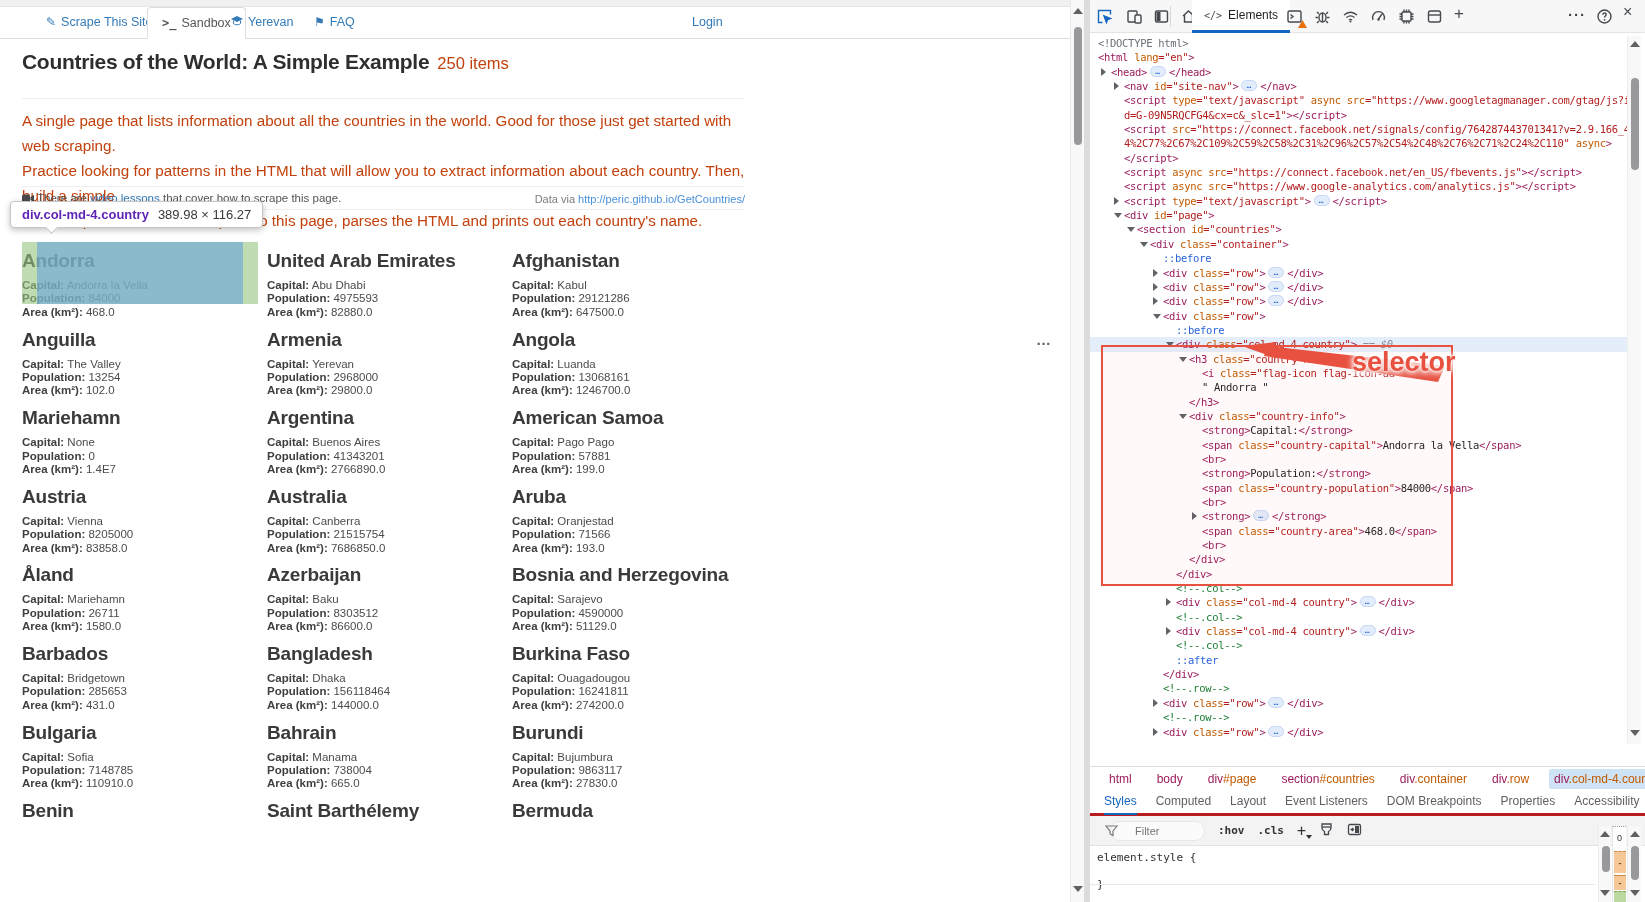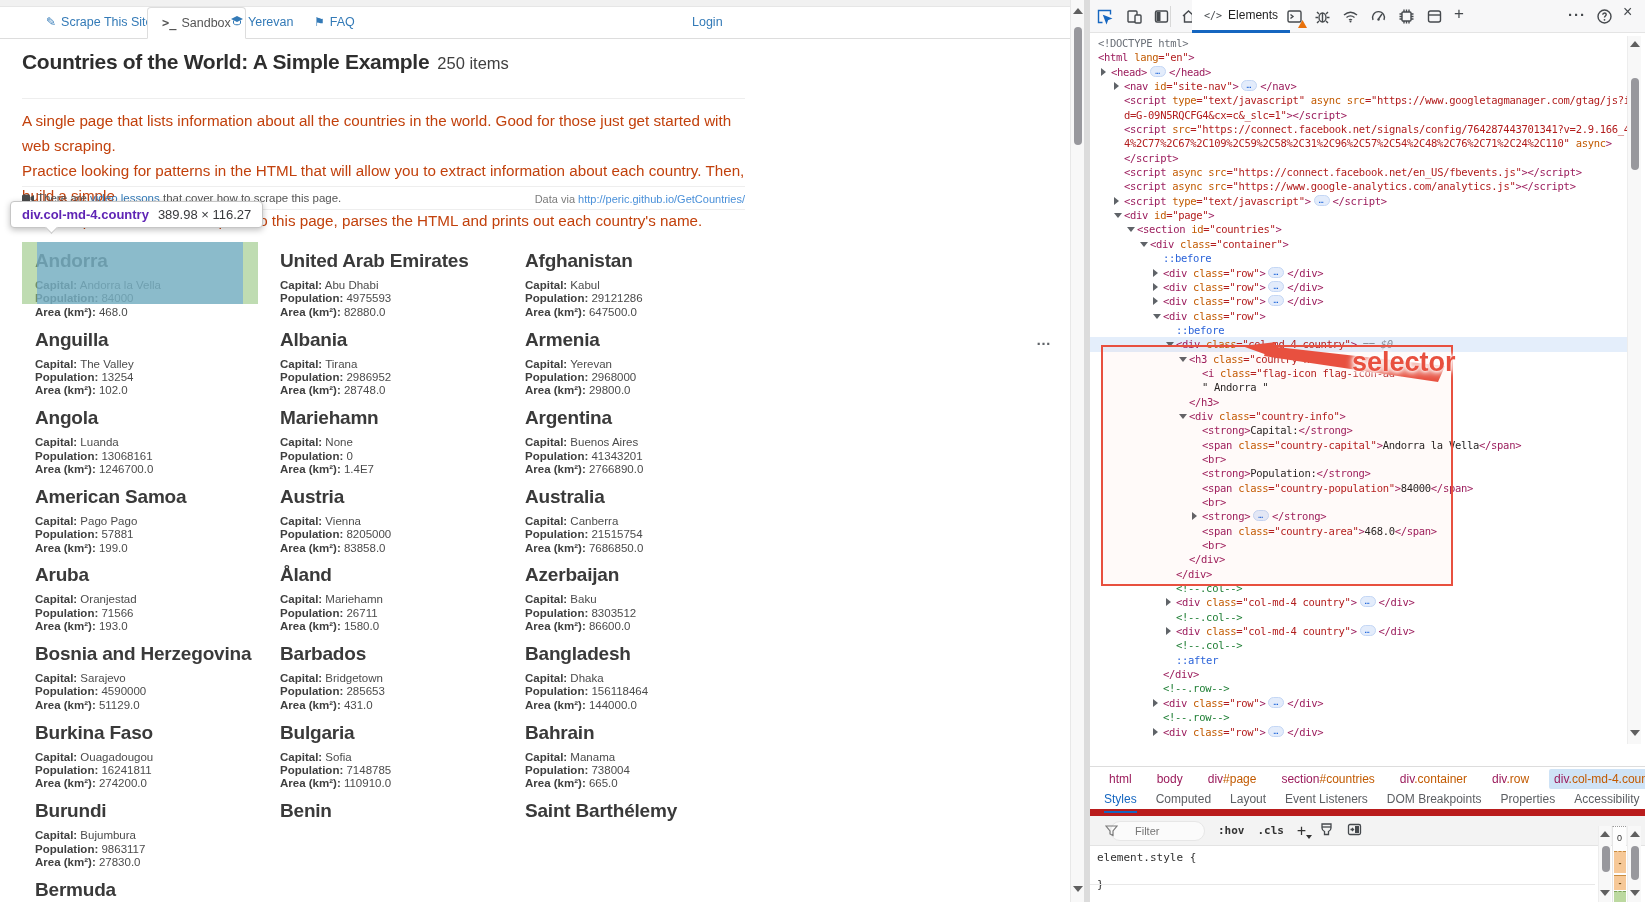--- a/index.html
+++ b/index.html
@@ -12,33 +12,33 @@
   #topstrip { position:absolute; left:0; top:0; width:1072px; height:7px; background:#f1f1f1; border-bottom:1px solid #e6e6e6; }
   #sitenav { position:absolute; left:0; top:7px; width:1072px; height:32px; border-bottom:1px solid #ddd; }
   .navitem { position:absolute; top:8px; font-size:12.5px; color:#337ab7; cursor:pointer; white-space:nowrap; }
   .navitem .nico { margin-right:5px; font-size:12px; }
   #nav-sandbox { top:0; height:32px; padding:8px 14px 0 14px; background:#fff; border:1px solid #ddd; border-bottom:1px solid #fff; border-radius:4px 4px 0 0; color:#555; }
   #nav-login { color:#337ab7; }
   .termglyph { font-family:"DejaVu Sans Mono",monospace; font-weight:bold; font-size:11px; color:#555; }
 
   #pageheader { position:absolute; left:22px; top:50px; width:723px; }
   #pagetitle { font-size:21px; font-weight:bold; color:#2e2e2e; letter-spacing:-0.3px; display:inline; }
-  #itemcount { font-size:16.5px; color:#404040; margin-left:8px; }
+  #itemcount { font-size:16.5px; color:#c2410c; margin-left:8px; }
   .hr { position:absolute; left:22px; width:723px; border-top:1px solid #eee; }
   #desc { position:absolute; left:22px; top:108px; width:723px; font-size:15.2px; color:#c2410c; line-height:25px; }
   #introw { position:absolute; left:22px; top:192px; width:723px; font-size:11.5px; color:#555; }
   #hintline { position:absolute; left:0; top:0; white-space:nowrap; }
   #hintline a { color:#337ab7; text-decoration:none; }
   #datavia { position:absolute; right:0; top:1px; color:#7c7c7c; font-size:11px; }
   #datavia a { color:#4a90d9; text-decoration:none; }
 
   
   #grid { position:absolute; left:22px; top:240px; width:735px; display:grid;
     grid-template-columns:245px 245px 245px; grid-auto-rows:78.6px; }
-  .card { position:relative; width:236px;padding-left:13px; }
+  .card { position:relative; width:236px; }
   .card h3 { font-size:19px; font-weight:bold; color:#3a3a3a; letter-spacing:-0.2px; margin:10px 0 7px 0; }
   .ci { font-size:11.5px; color:#4b4b4b; line-height:13.4px; }
   .ci b { color:#3f3f3f; }
   .card.hl::before { content:""; position:absolute; left:0; top:2px; width:236px; height:62px;
     background:rgba(149,197,126,0.60); z-index:2; }
   .card.hl::after { content:""; position:absolute; left:15px; top:2px; width:206px; height:62px;
     background:rgba(106,166,218,0.62); z-index:3; }
 
   
   #tooltip { position:absolute; left:10px; top:201px; height:27px; background:#fff; border:1px solid #c6c6c6;
@@ -98,21 +98,21 @@
   #domscroll { left:537px; top:36px; width:14px; height:708px; border-left:1px solid #ededed; }
 
   
   #crumbs { position:absolute; left:0; top:766px; width:555px; height:24px; border-top:1px solid #ddd;
     display:flex; align-items:center; padding-left:14px; gap:15px; font-size:12px; white-space:nowrap; overflow:hidden; }
   .crumb { cursor:pointer; padding:3px 5px; border-radius:2px; }
   .crumb .ce { color:#9b1c5c; } .crumb .cs { color:#c25a00; }
   .crumb.selected { background:#cfe3f6; }
 
   
-  #ptabs { position:absolute; left:0; top:790px; width:555px; height:26px; border-bottom:7px solid #b91c1c;
+  #ptabs { position:absolute; left:0; top:790px; width:555px; height:26px; border-bottom:3px solid #b91c1c;
     display:flex; align-items:center; padding-left:14px; gap:19px; font-size:12px; color:#5c5f63; white-space:nowrap; }
   .ptab { cursor:pointer; height:26px; line-height:24px; }
   .ptab.active { color:#1566c0; border-bottom:2px solid #1566c0; }
 
   
   #filterbar { position:absolute; left:0; top:816px; width:555px; height:30px; background:#f3f3f3;
     border-bottom:1px solid #e3e3e3; display:flex; align-items:center; padding-left:20px; gap:13px; }
   #filterinput { width:95px; height:20px; background:#fbfbfb; border:1px solid #e7e7e7; border-radius:10px;
     font-size:11px; color:#555; padding:0 8px 0 24px; outline:none; }
   #funnel { position:absolute; left:15px; top:824px; }
@@ -207,26 +207,20 @@
           <h3>Afghanistan</h3>
           <div class="ci"><b>Capital:</b> Kabul</div>
           <div class="ci"><b>Population:</b> 29121286</div>
           <div class="ci"><b>Area (km²):</b> 647500.0</div>
         </div>
         <div class="card">
           <h3>Anguilla</h3>
           <div class="ci"><b>Capital:</b> The Valley</div>
           <div class="ci"><b>Population:</b> 13254</div>
           <div class="ci"><b>Area (km²):</b> 102.0</div>
-        </div>
-        <div class="card">
-          <h3>Albania</h3>
-          <div class="ci"><b>Capital:</b> Tirana</div>
-          <div class="ci"><b>Population:</b> 2986952</div>
-          <div class="ci"><b>Area (km²):</b> 28748.0</div>
         </div>
         <div class="card">
           <h3>Armenia</h3>
           <div class="ci"><b>Capital:</b> Yerevan</div>
           <div class="ci"><b>Population:</b> 2968000</div>
           <div class="ci"><b>Area (km²):</b> 29800.0</div>
         </div>
         <div class="card">
           <h3>Angola</h3>
           <div class="ci"><b>Capital:</b> Luanda</div>

